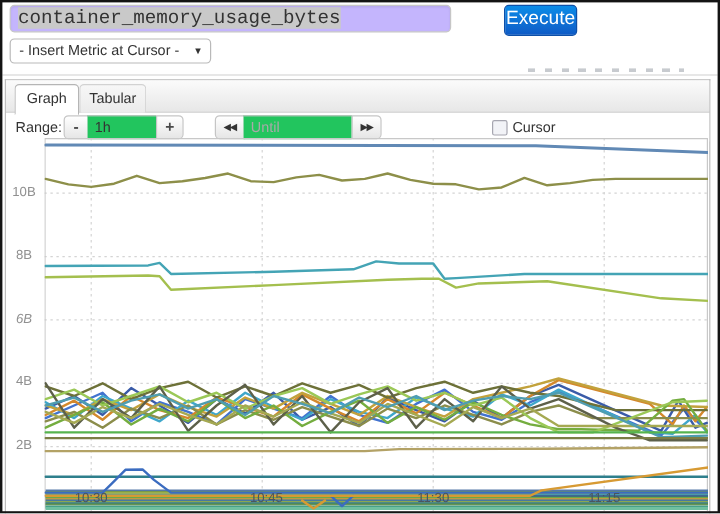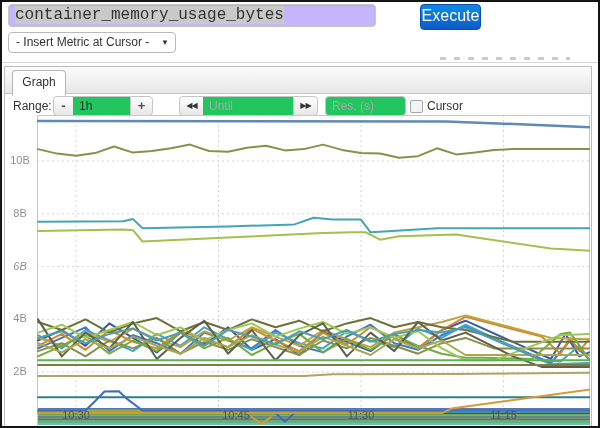--- a/index.html
+++ b/index.html
@@ -78,30 +78,30 @@
 <div class="metric-dd">
   <span>- Insert Metric at Cursor -</span>
   <span class="caret">▼</span>
 </div>
 <div class="clip-frag"></div>
 <div class="top-divider"></div>
 
 <div class="panel">
   <div class="tabbar">
     <div class="tab graph">Graph</div>
+    <div class="tab tabular">Tabular</div>
   </div>
   <div class="controls">
     <span class="ctl-label" style="left:8px">Range:</span>
     <div class="btn minus">-</div>
     <input class="ctl-input range-val" value="1h" style="">
     <div class="btn plus">+</div>
     <div class="btn back"><span>◀◀</span></div>
     <input class="ctl-input until" placeholder="Until" style="">
     <div class="btn fwd"><span>▶▶</span></div>
-    <input class="ctl-input res" placeholder="Res. (s)" style="">
     <span class="chk"></span>
     <span class="ctl-label stacked-lb">Cursor</span>
   </div>
 </div>
 
 <svg class="chart-svg" width="553" height="311">
     <line x1="0" y1="257.2" x2="553" y2="257.2" stroke="#d4d4d4" stroke-dasharray="2,3"></line>
     <line x1="0" y1="204.4" x2="553" y2="204.4" stroke="#d4d4d4" stroke-dasharray="2,3"></line>
     <line x1="0" y1="151.6" x2="553" y2="151.6" stroke="#d4d4d4" stroke-dasharray="2,3"></line>
     <line x1="0" y1="98.8" x2="553" y2="98.8" stroke="#d4d4d4" stroke-dasharray="2,3"></line>
@@ -152,18 +152,18 @@
   </svg>
 <div class="ylabels">
     <span style="top: 250.2px;">2B</span>
     <span style="top: 197.4px;">4B</span>
     <span style="top: 144.6px; font-style: italic;">6B</span>
     <span style="top: 91.8px;">8B</span>
     <span style="top: 39px;">10B</span>
   </div>
 <div class="xlabels">
     <span style="left: 17px; top: 294px;">10:30</span>
-    <span style="left: 177px; top: 294px;">10:45</span>
+    <span style="left: 163px; top: 294px;">10:45</span>
     <span style="left: 302px; top: 294px;">11:30</span>
     <span style="left: 444.5px; top: 294px;">11:15</span>
   </div>
 
 <div class="outer-border"></div>
 
 </body></html>

